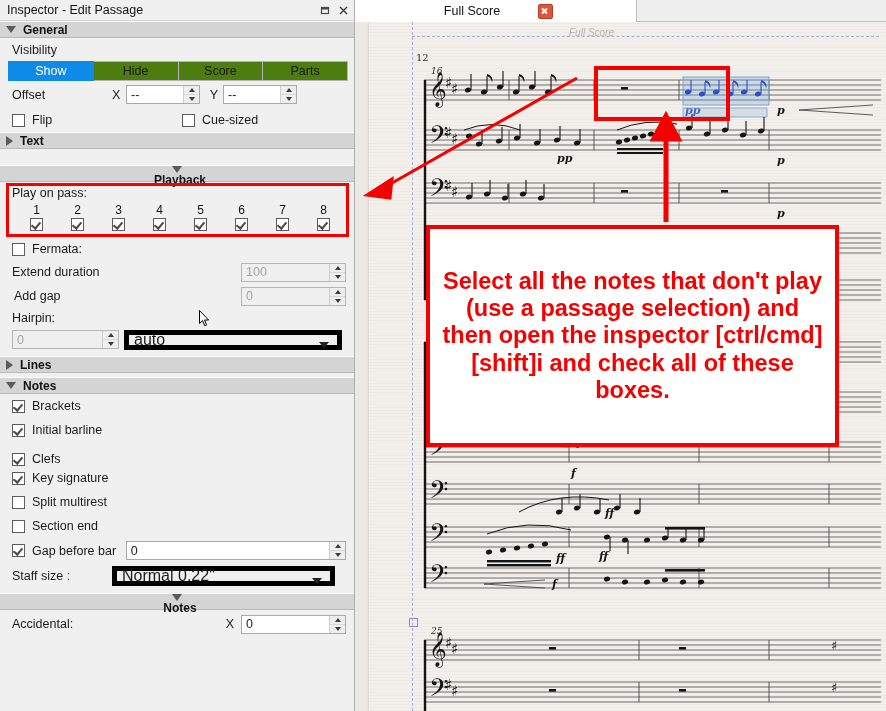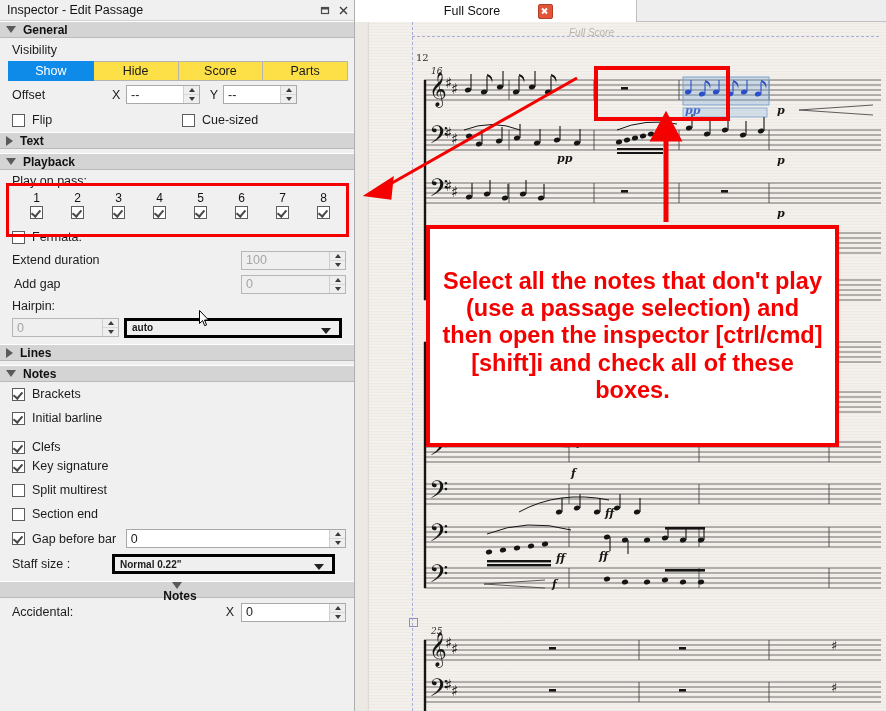--- a/index.html
+++ b/index.html
@@ -102,21 +102,21 @@
     display: flex;
     width: 340px;
     height: 20px;
     margin: 0 0 0 8px;
     box-sizing: border-box;
   }
   .seg-btn {
     flex: 1 1 0;
     border: 1px solid #b4b4b4;
     border-left-width: 0;
-    background: #fde047;
+    background: #4d7c0f;
     display: flex;
     align-items: center;
     justify-content: center;
     font-size: 12.5px;
     color: #1a1a1a;
     box-sizing: border-box;
   }
   .seg-btn:first-child { border-left-width: 1px; }
   .seg-btn.active {
     background: #0e8ae8;
@@ -178,30 +178,29 @@
     left: 2px; top: 1px;
     width: 4px; height: 7px;
     border-right: 2px solid #4a4a4a;
     border-bottom: 2px solid #4a4a4a;
     transform: rotate(40deg);
   }
 
   
   .combo {
     height: 20px;
-    border: 3px solid #000000;
+    border: 5px solid #000000;
     background: #efefef;
     display: flex;
     align-items: center;
     box-sizing: border-box;
-    font-size: 10px;
+    font-size: 16px;
     color: #1c1c1c;
     padding-left: 5px;
     position: relative;
-    font-weight: bold;
   }
   .combo .cav {
     width: 0; height: 0;
     border-left: 5px solid transparent;
     border-right: 5px solid transparent;
     border-top: 6px solid #222;
     position: absolute;
     right: 8px; top: 7px;
   }
 
@@ -388,21 +387,21 @@
         <span class="lbl" style="margin-left:7px; width:150px;">Flip</span>
         <span class="cb"></span>
         <span class="lbl" style="margin-left:7px;">Cue-sized</span>
       </div>
 
       <div class="section-header" style="">
         <span class="tri right"></span>
         <span>Text</span>
       </div>
 
-      <div class="section-header" style="margin-top:4px;">
+      <div class="section-header" style="margin-top:16px;flex-direction:column;">
         <span class="tri down"></span>
         <span>Playback</span>
       </div>
 
       <div class="row" style="height:21px; padding-left:12px;">
         <span class="lbl">Play on pass:</span>
       </div>
 
       <div style="display:flex; padding:0 10px 0 16px; height:32px;">
         <div style="flex:1 1 0;">

